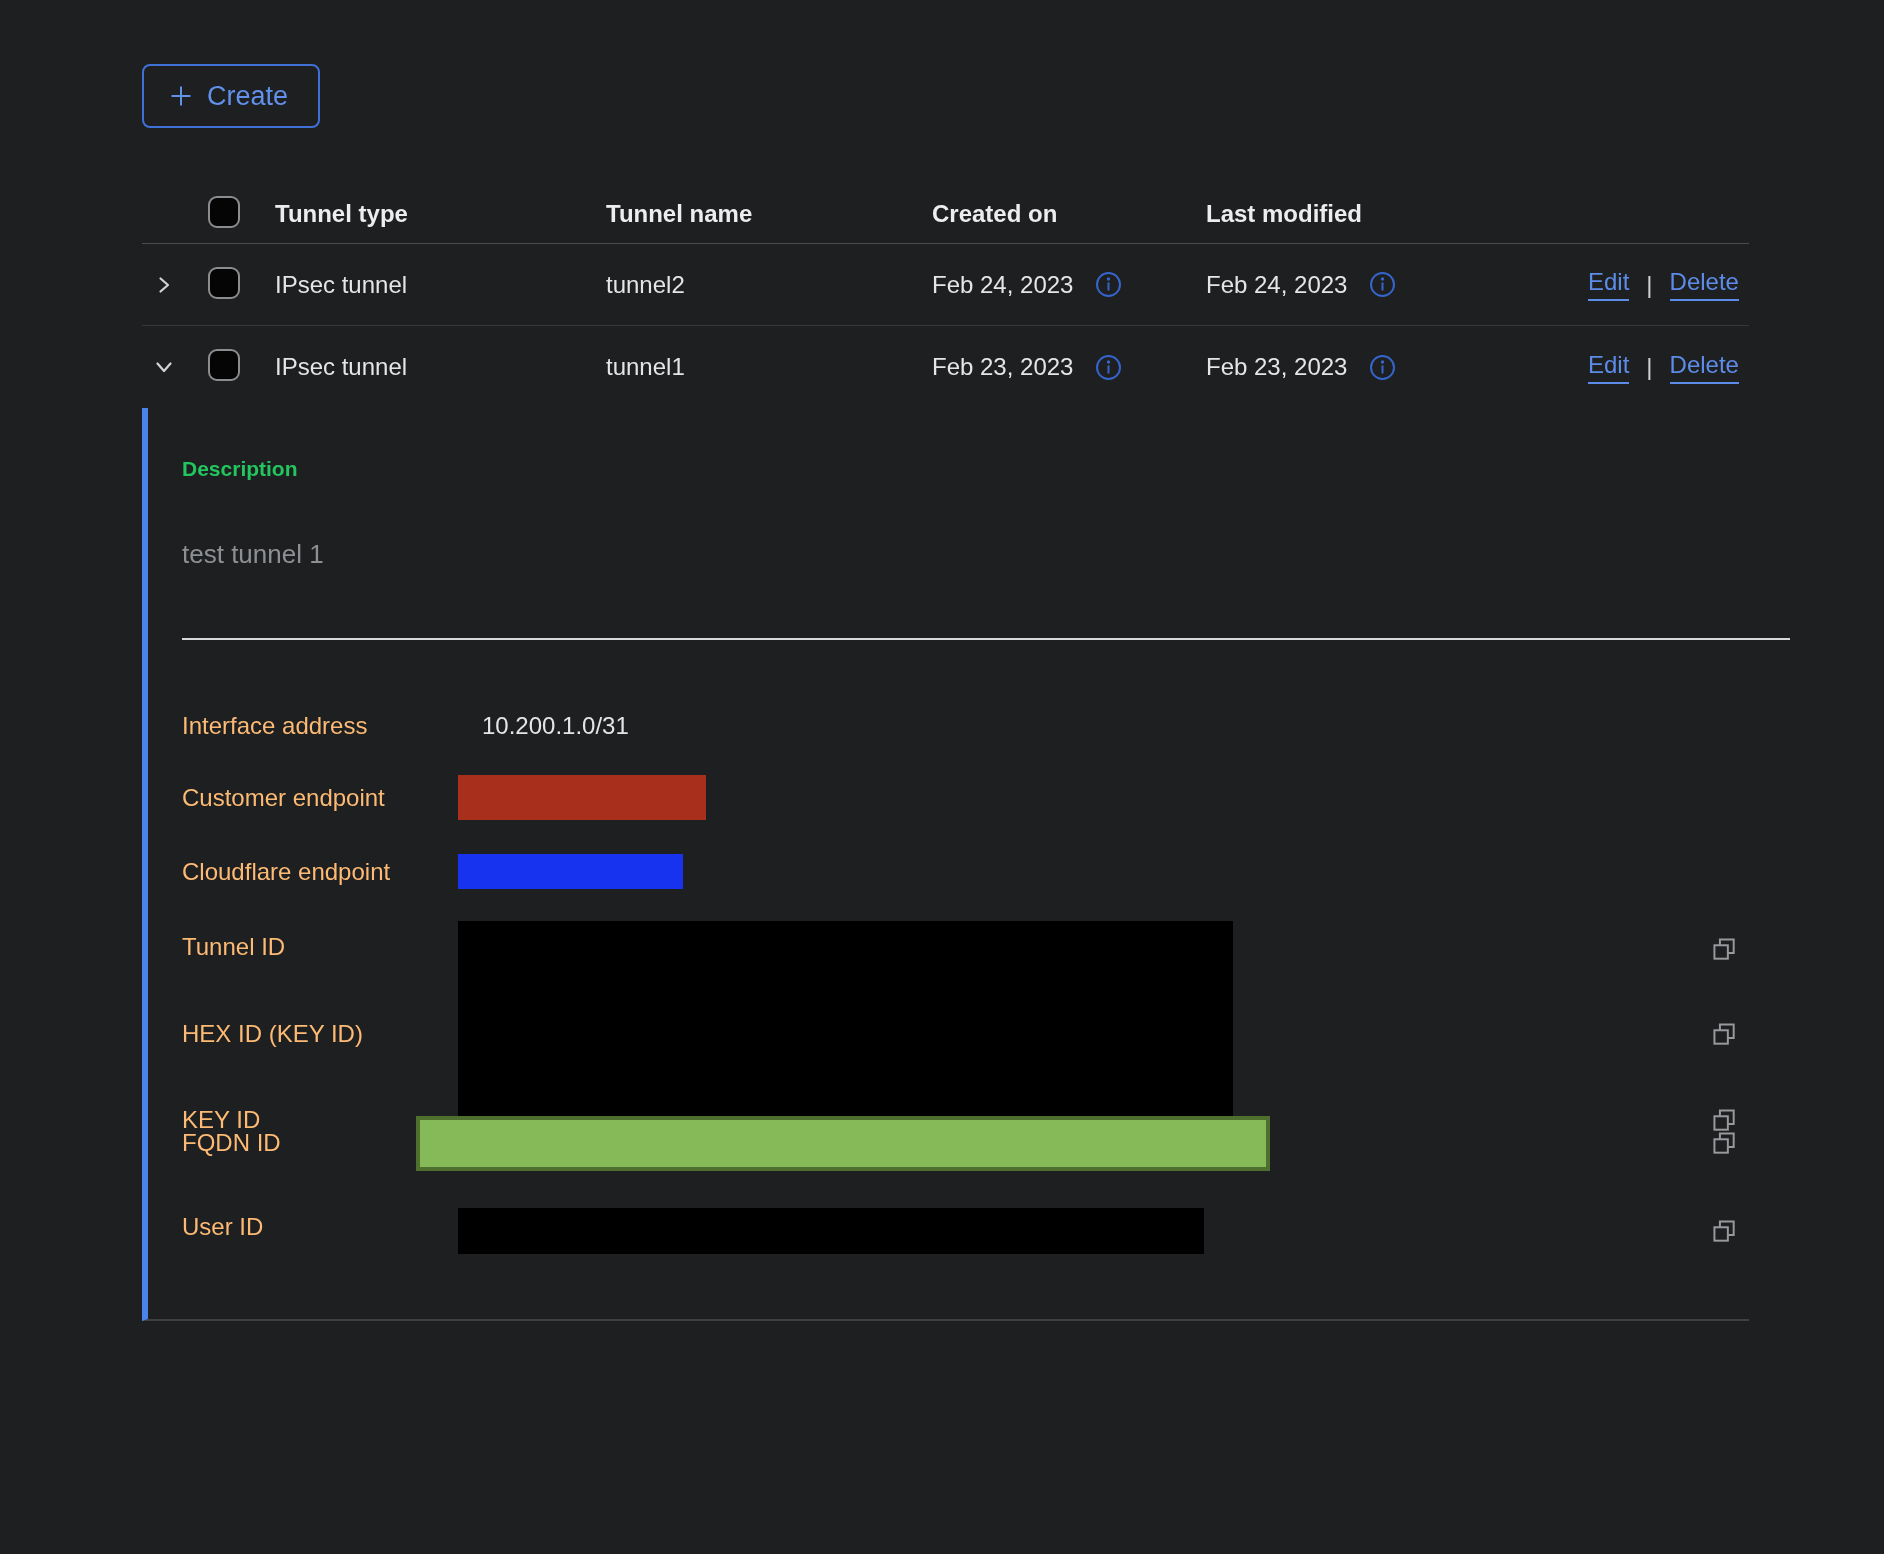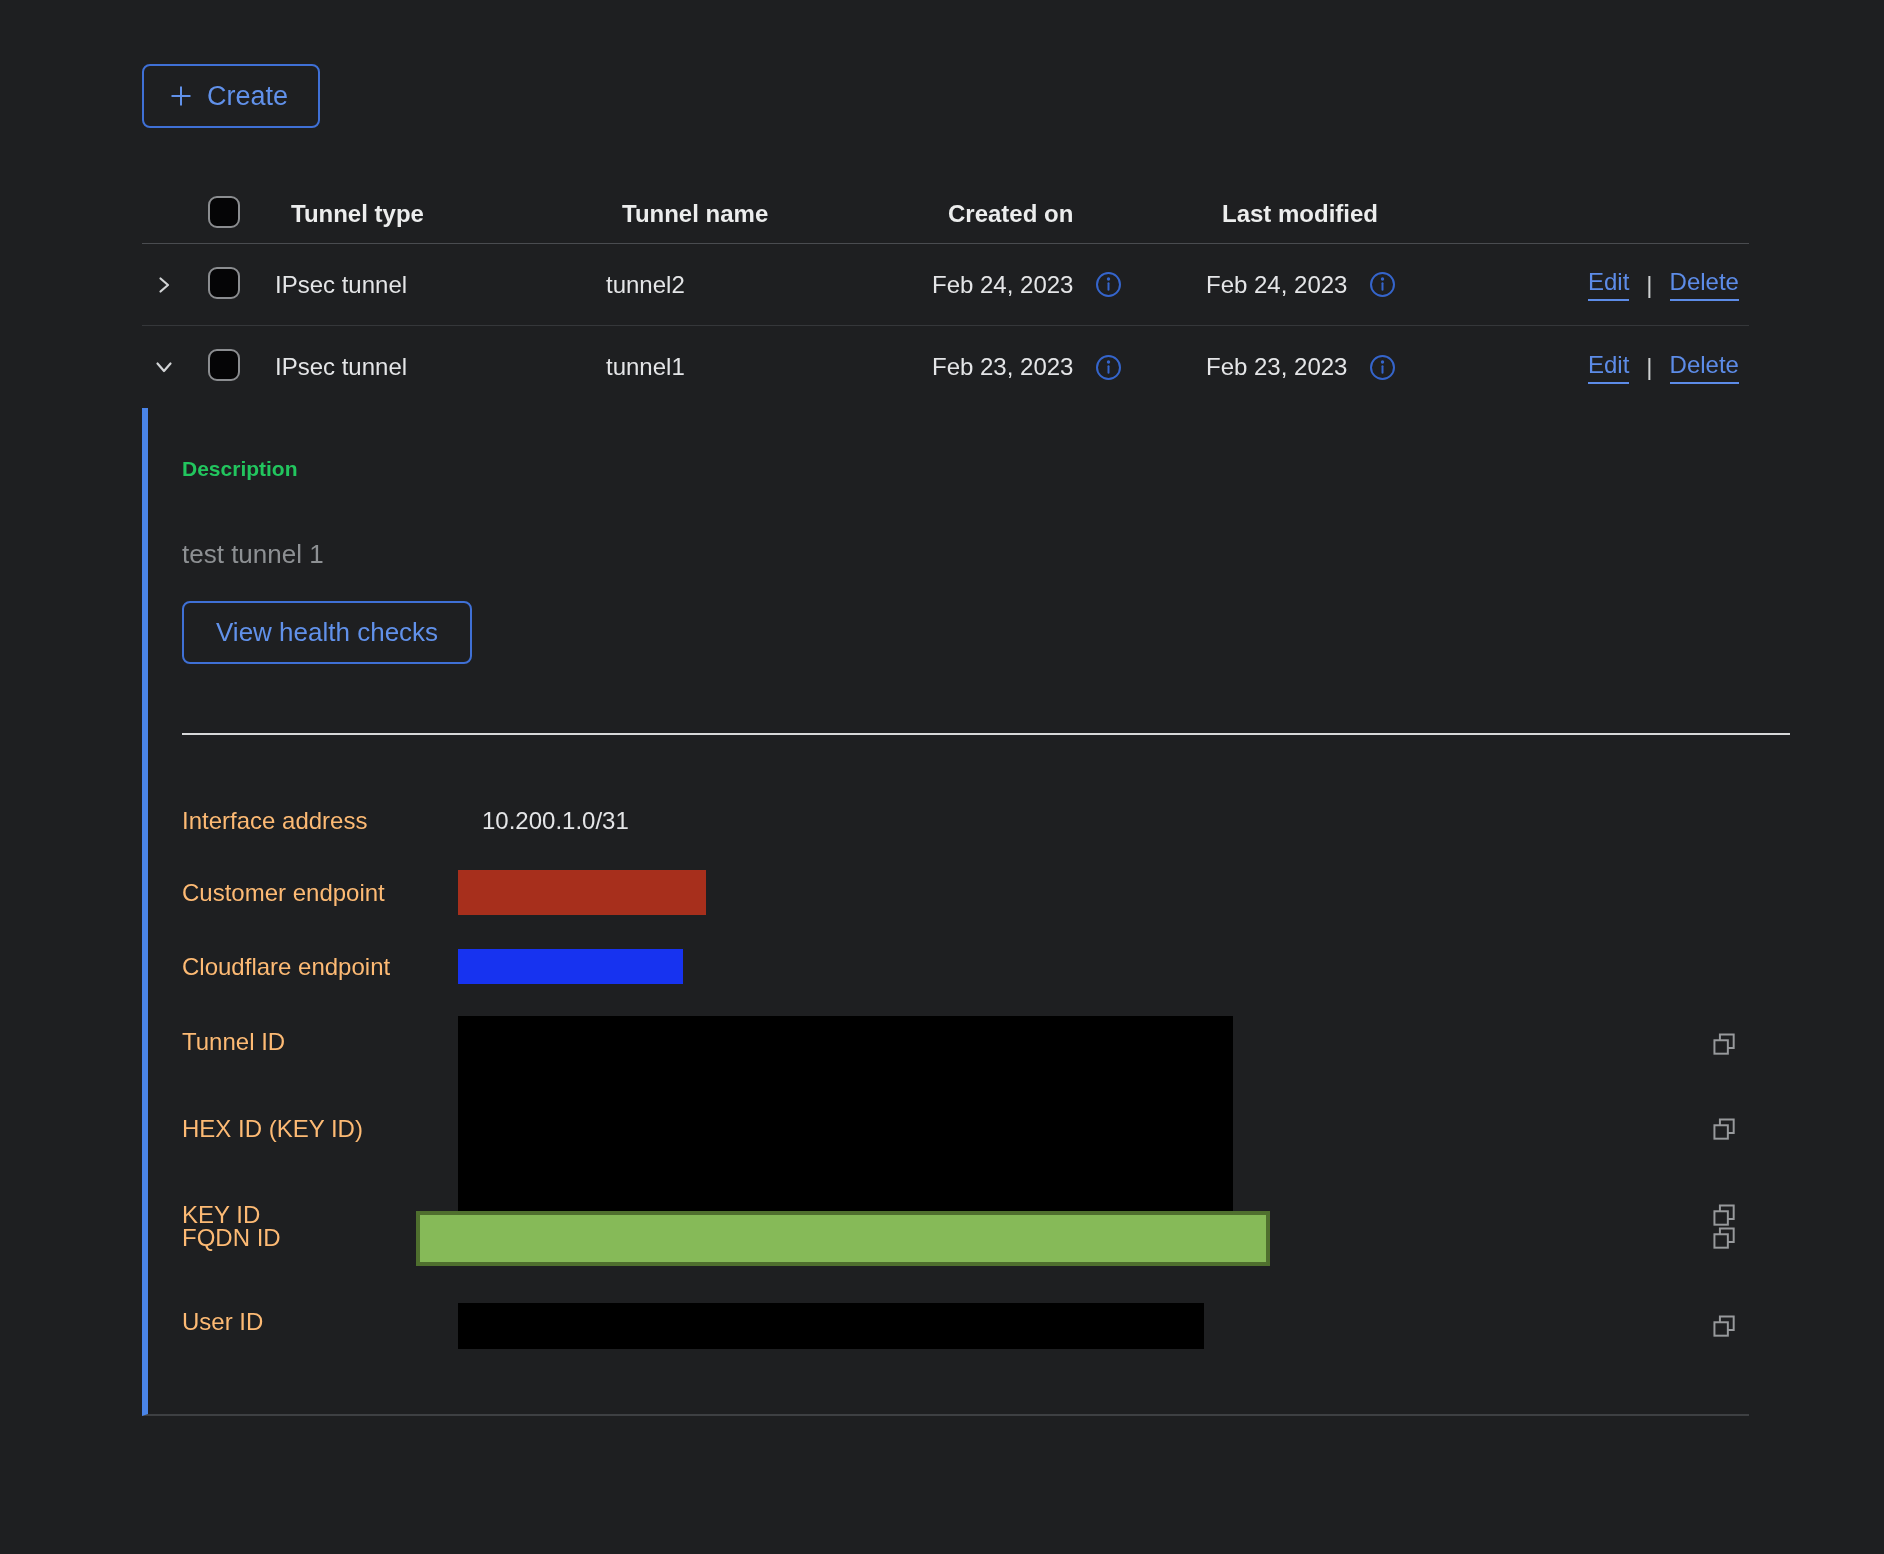--- a/index.html
+++ b/index.html
@@ -26,21 +26,21 @@
   }
 
   
   .tbl { margin-top: 56px; width: 100%; }
   .trow {
     display: grid;
     grid-template-columns: 66px 67px 331px 326px 274px 382px 1fr;
     align-items: center;
   }
   .thead { height: 60px; border-bottom: 1px solid #4a4c50; }
-  .th { font-size: 24px; font-weight: 700; color: #eceded; margin-left: 16px; }
+  .th { font-size: 24px; font-weight: 700; color: #eceded; }
   .brow { height: 82px; }
   .brow.divided { border-bottom: 1px solid #35373a; }
   .cell { font-size: 24px; color: #e4e5e7; }
   .chev { display: flex; align-items: center; padding-left: 12px; background: none; border: none; cursor: pointer; }
   .checkbox {
     display: inline-block; width: 32px; height: 32px;
     background: #050506; border: 2px solid #8b8d90; border-radius: 9px;
     cursor: pointer;
   }
   .datecell { display: flex; align-items: center; gap: 22px; }
@@ -203,23 +203,20 @@
           <span class="sep">|</span>
           <a class="lnk">Delete</a>
         </div>
       </div>
 
       <div class="panel">
 
         <div class="desc-label">Description</div>
         <div class="desc-value">test tunnel 1</div>
 
-        <button class="health-btn">
-          <span>View health checks</span>
-        </button>
 
         <div class="panel-divider"></div>
 
         <div class="frow row-interface">
           <div class="flabel" style="top:0;">Interface address</div>
           <div class="fvalue" style="top:0;">10.200.1.0/31</div>
         </div>
 
         <div class="frow row-customer">
           <div class="flabel lbl-mid-cust">Customer endpoint</div>

